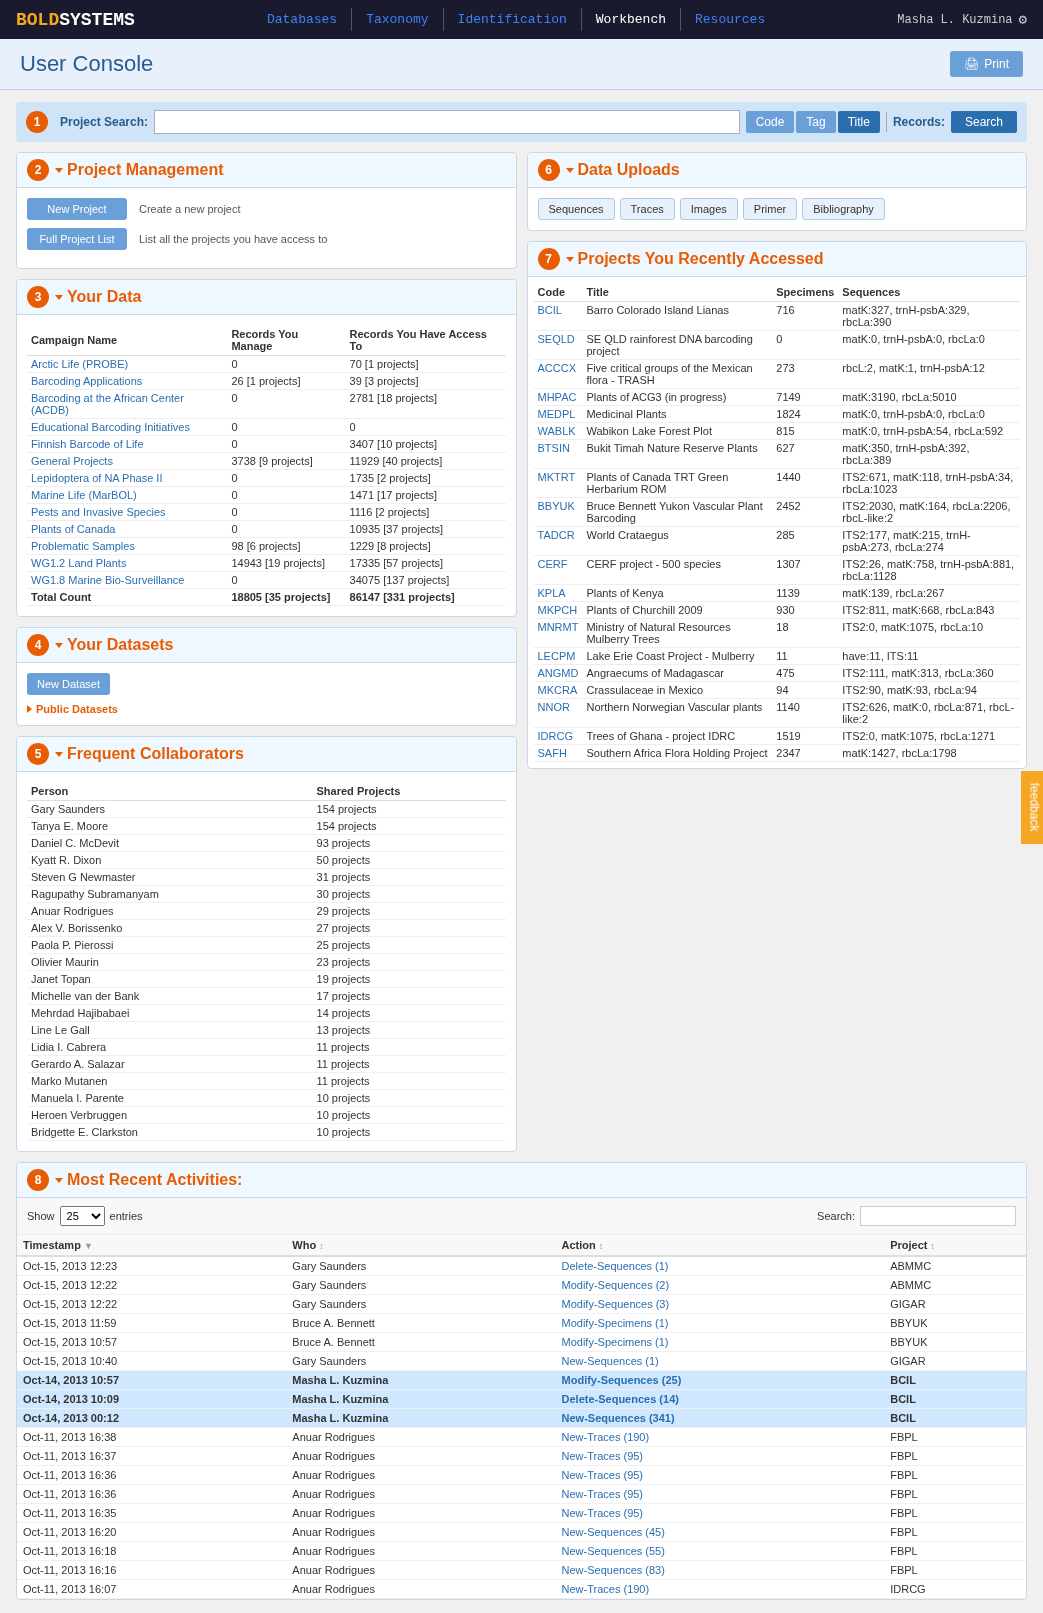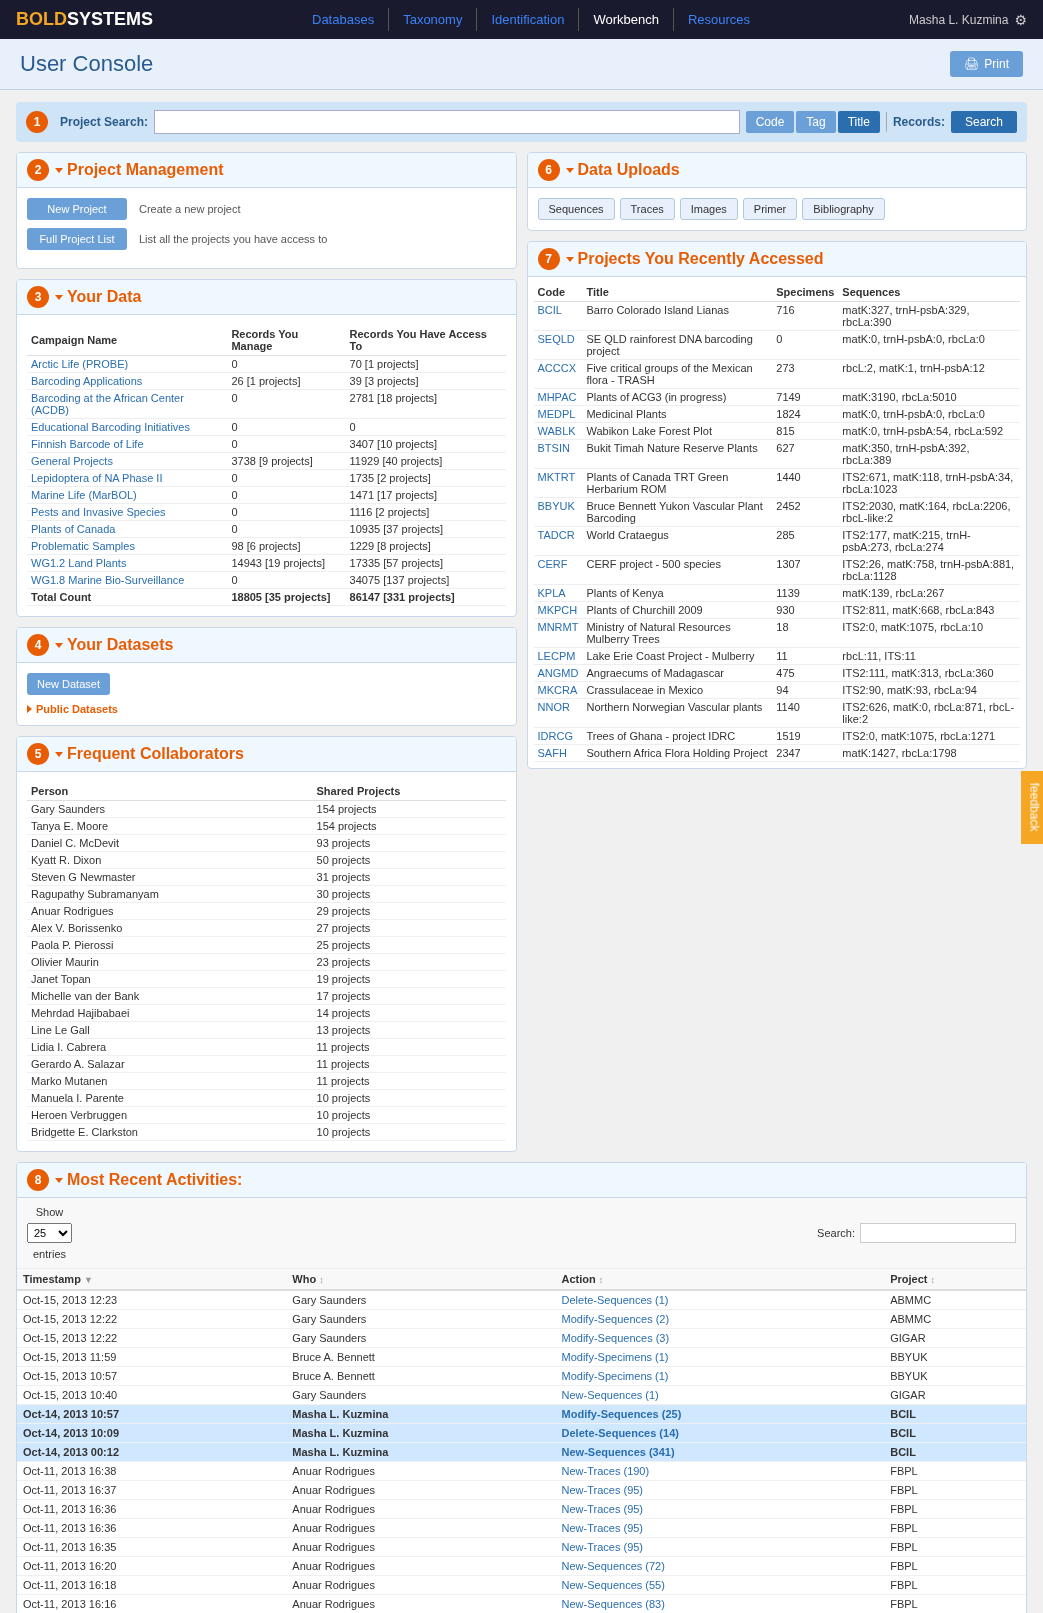--- a/index.html
+++ b/index.html
@@ -1,19 +1,19 @@
 <!DOCTYPE html>
 <html><head>
   <meta charset="utf-8">
   <style>
     * { box-sizing: border-box; margin: 0; padding: 0; }
     body { font-family: Arial, sans-serif; font-size: 12px; background: #f0f0f0; color: #333; }
 
     
-    .top-bar { background: #1a1a2e; display: flex; align-items: center; justify-content: space-between; padding: 8px 16px; }
+    .top-bar { background: #1a1a2e; display: flex; align-items: center; justify-content: space-between; padding: 8px 16px; font-family: Liberation Mono, monospace; }
     .logo { font-size: 18px; font-weight: bold; }
     .logo .bold { color: #f5a623; }
     .logo .systems { color: #fff; }
     .top-nav { display: flex; gap: 0; }
     .top-nav a { color: #3b82f6; text-decoration: none; padding: 4px 14px; font-size: 13px; border-right: 1px solid #555; }
     .top-nav a:last-child { border-right: none; }
     .top-nav a.active { color: #fff; }
     .user-info { color: #ccc; font-size: 12px; display: flex; align-items: center; gap: 6px; }
     .gear-icon { color: #ccc; cursor: pointer; font-size: 14px; }
 
@@ -77,21 +77,21 @@
 
     
     .recent-table { width: 100%; border-collapse: collapse; font-size: 11px; }
     .recent-table th { text-align: left; color: #333; font-weight: bold; padding: 3px 4px; border-bottom: 1px solid #ddd; }
     .recent-table td { padding: 2px 4px; border-bottom: 1px solid #eee; vertical-align: top; }
     .recent-table td a { color: #2a6eb0; text-decoration: none; }
 
     
     .activities-section { background: white; border: 1px solid #c8d8e8; border-radius: 4px; margin-top: 10px; overflow: hidden; }
     .activities-controls { display: flex; align-items: center; justify-content: space-between; padding: 8px 10px; background: #f8f8f8; border-bottom: 1px solid #eee; }
-    .show-entries { display: flex; align-items: center; gap: 5px; font-size: 11px; flex-direction: column; }
+    .show-entries { display: flex; align-items: center; gap: 5px; font-size: 11px; }
     .show-entries select { font-size: 11px; padding: 2px; }
     .search-activity { display: flex; align-items: center; gap: 5px; font-size: 11px; }
     .search-activity input { border: 1px solid #ccc; padding: 3px 6px; font-size: 11px; }
     .activity-table { width: 100%; border-collapse: collapse; font-size: 11px; }
     .activity-table th { text-align: left; color: #333; font-weight: bold; padding: 4px 6px; border-bottom: 2px solid #ddd; background: #f8f8f8; cursor: pointer; }
     .activity-table th .sort-icon { color: #999; font-size: 9px; }
     .activity-table td { padding: 3px 6px; border-bottom: 1px solid #f0f0f0; }
     .activity-table td a { color: #2a6eb0; text-decoration: none; }
     .activity-table tr.highlight { background: #d0e8ff; font-weight: bold; }
 
@@ -492,21 +492,21 @@
                 <tr>
                   <td><a href="#">MNRMT</a></td>
                   <td>Ministry of Natural Resources Mulberry Trees</td>
                   <td>18</td>
                   <td>ITS2:0, matK:1075, rbcLa:10</td>
                 </tr>
                 <tr>
                   <td><a href="#">LECPM</a></td>
                   <td>Lake Erie Coast Project - Mulberry</td>
                   <td>11</td>
-                  <td>rbcL:11, ITS:11</td>
+                  <td>have:11, ITS:11</td>
                 </tr>
                 <tr>
                   <td><a href="#">ANGMD</a></td>
                   <td>Angraecums of Madagascar</td>
                   <td>475</td>
                   <td>ITS2:111, matK:313, rbcLa:360</td>
                 </tr>
                 <tr>
                   <td><a href="#">MKCRA</a></td>
                   <td>Crassulaceae in Mexico</td>
@@ -650,21 +650,21 @@
           </tr>
           <tr>
             <td>Oct-11, 2013 16:35</td>
             <td>Anuar Rodrigues</td>
             <td><a href="#">New-Traces (95)</a></td>
             <td>FBPL</td>
           </tr>
           <tr>
             <td>Oct-11, 2013 16:20</td>
             <td>Anuar Rodrigues</td>
-            <td><a href="#">New-Sequences (72)</a></td>
+            <td><a href="#">New-Sequences (45)</a></td>
             <td>FBPL</td>
           </tr>
           <tr>
             <td>Oct-11, 2013 16:18</td>
             <td>Anuar Rodrigues</td>
             <td><a href="#">New-Sequences (55)</a></td>
             <td>FBPL</td>
           </tr>
           <tr>
             <td>Oct-11, 2013 16:16</td>

